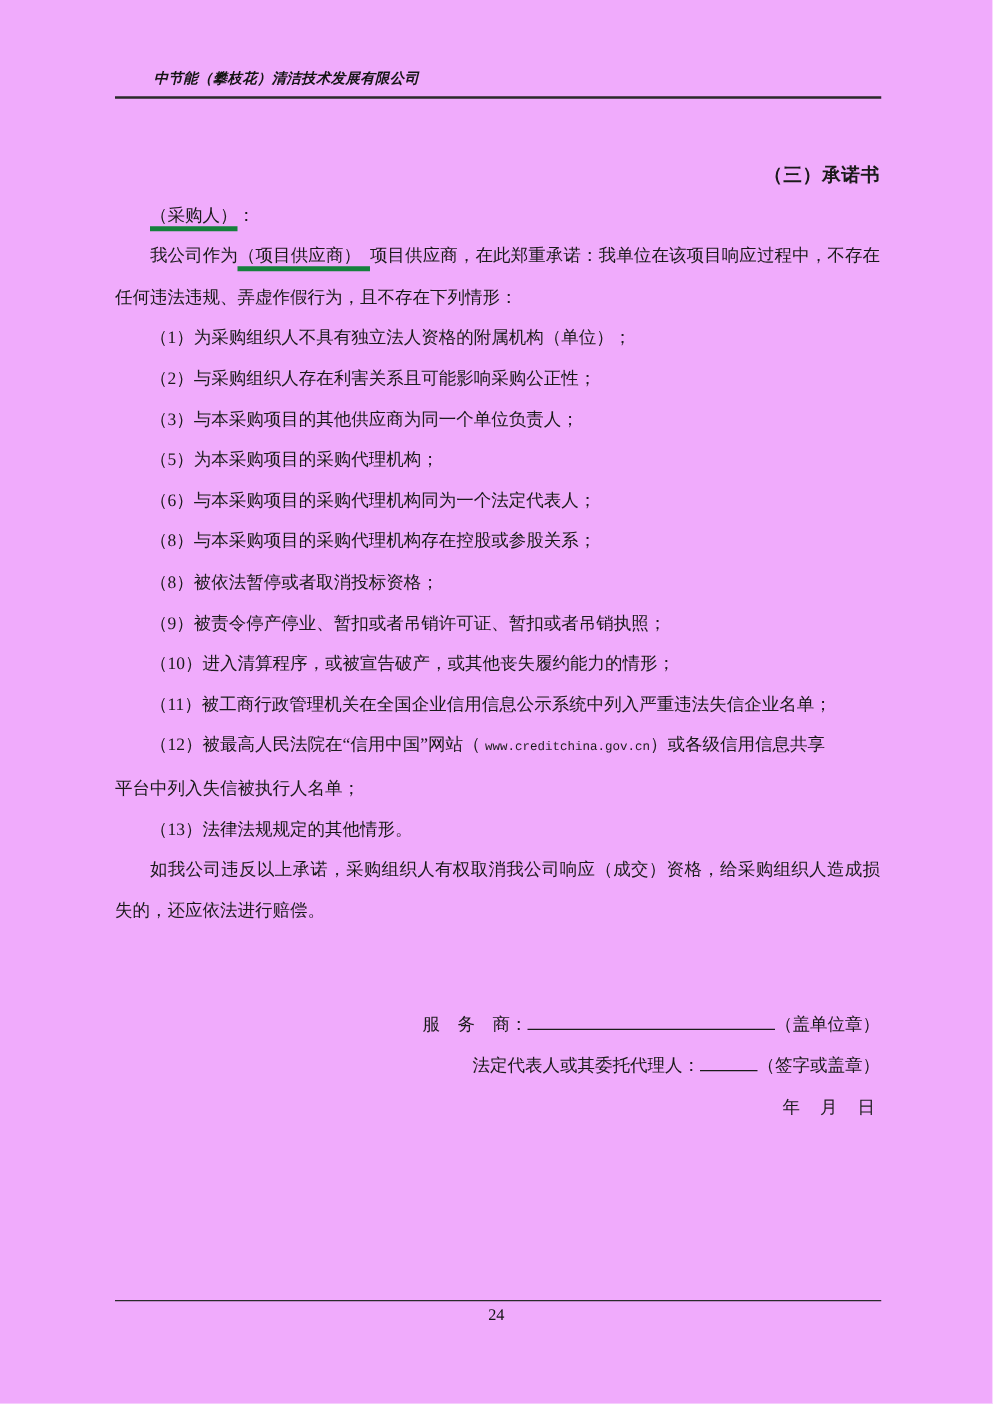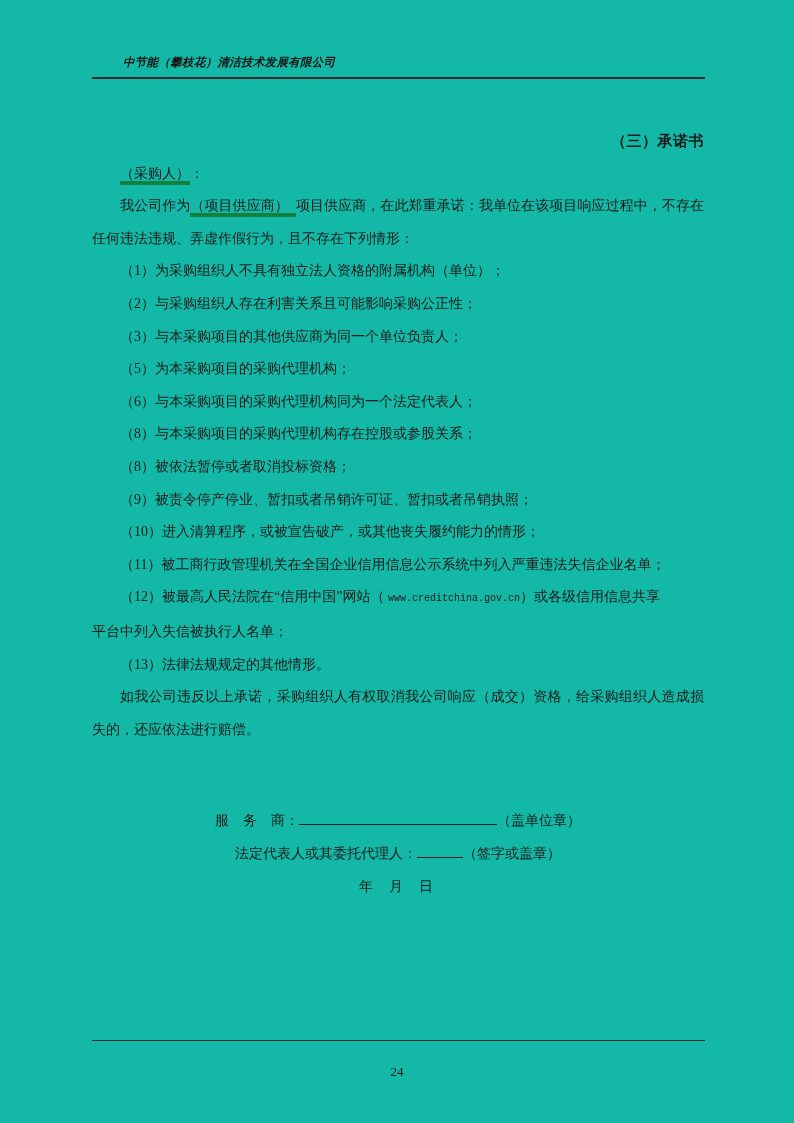--- a/index.html
+++ b/index.html
@@ -1,19 +1,19 @@
 <!DOCTYPE html>
 <html><head>
 <meta charset="utf-8">
 <style>
   html,body{margin:0;padding:0;background:#ffffff;}
   .page{
     position:relative;
     width:794px;height:1123px;
-    background:#14b8a6;
+    background:#f0abfc;
     color:#1a1a1a;
     font-family:"Liberation Serif","DejaVu Serif",serif;
     overflow:hidden;
   }
   
   .hdr-company{
     position:absolute;top:55px;left:123px;
     font-size:11.5px;font-weight:bold;font-style:italic;
     letter-spacing:0.3px;white-space:nowrap;color:#141414;
   }
@@ -33,37 +33,37 @@
     margin:0;font-size:14px;line-height:32.6px;
     text-align:justify;text-indent:2em;word-break:break-word;
   }
   .blank-underline{border-bottom:4px solid #15803d;}
   .blank-project{padding-right:7px;}
   .url{
     font-family:"Liberation Mono","DejaVu Sans Mono",monospace;
     font-size:10px;letter-spacing:0;
   }
   
-  .sig{margin-top:58px;text-align:center;font-size:14px;}
+  .sig{margin-top:58px;text-align:right;font-size:14px;}
   .sig-line{line-height:33px;white-space:nowrap;}
   .sig-underline{
     display:inline-block;height:15px;vertical-align:baseline;
     border-bottom:1px solid #1a1a1a;
   }
   .sig-underline-long{width:198px;}
   .sig-underline-short{width:46px;}
   .sig-date{padding-right:3px;letter-spacing:1px;}
   
   .ftr-rule{
     position:absolute;top:1040px;left:92px;width:613px;
     border-top:1.5px solid #2a2a2a;height:0;
   }
   .ftr-page{
     position:absolute;top:1044px;left:0;width:794px;
-    text-align:center;font-size:13px;color:#141414;margin-top:20px;
+    text-align:center;font-size:13px;color:#141414;
   }
 </style>
 </head>
 <body>
 
 <div class="page">
 
   <div class="hdr-company">中节能（攀枝花）清洁技术发展有限公司</div>
   <div class="hdr-rule"></div>
 

